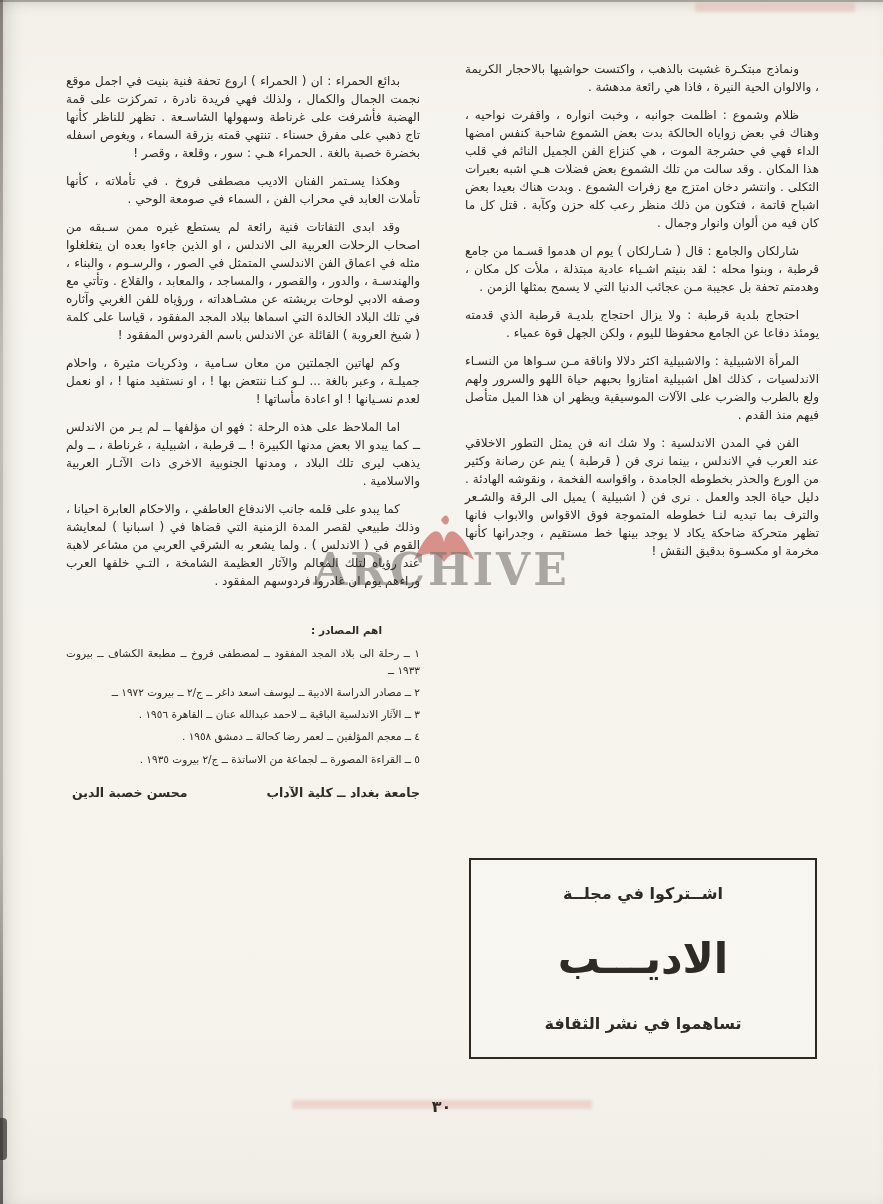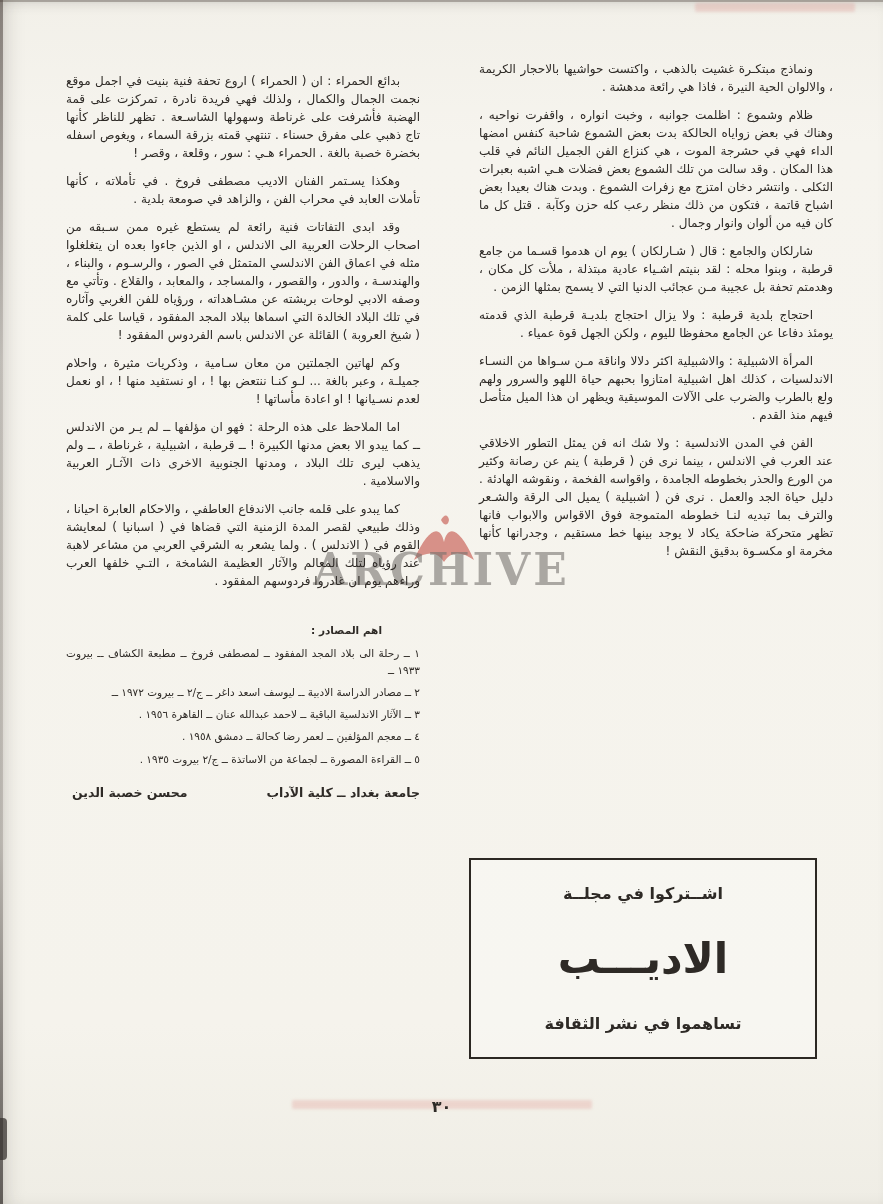--- a/index.html
+++ b/index.html
@@ -28,21 +28,21 @@
   
   .wm-logo { position: absolute; top: 512px; left: 408px; width: 74px; height: 58px; opacity: .55; pointer-events: none; }
   .wm-text {
     position: absolute; top: 544px; left: 50%; transform: translateX(-50%);
     font-family: "DejaVu Serif", serif; font-weight: bold; font-size: 44px;
     letter-spacing: 3px; color: rgba(115,112,108,.58); direction: ltr; pointer-events: none;
   }
 
   
   .col { position: absolute; width: 354px; }
-  .col-right { top: 60px; right: 50px; }
+  .col-right { top: 60px; right: 64px; }
   .col-left  { top: 72px; right: 463px; }
 
   .para {
     margin: 0 0 10px 0;
     font-size: 12px;
     line-height: 1.5;
     text-align: justify;
     text-indent: 20px;
   }
   .lead { font-weight: normal; }
@@ -106,21 +106,21 @@
     <p class="para"><strong class="lead"></strong><span>ونماذج مبتكـرة غشيت بالذهب ، واكتست حواشيها بالاحجار الكريمة ، والالوان الحية النيرة ، فاذا هي رائعة مدهشة .</span></p>
     <p class="para"><strong class="lead">ظلام وشموع : </strong><span>اظلمت جوانبه ، وخبت انواره ، واقفرت نواحيه ، وهناك في بعض زواياه الحالكة بدت بعض الشموع شاحبة كنفس امضها الداء فهي في حشرجة الموت ، هي كنزاع الفن الجميل النائم في قلب هذا المكان . وقد سالت من تلك الشموع بعض فضلات هـي اشبه بعبرات الثكلى . وانتشر دخان امتزج مع زفرات الشموع . وبدت هناك بعيدا بعض اشباح قاتمة ، فتكون من ذلك منظر رعب كله حزن وكآبة . قتل كل ما كان فيه من ألوان وانوار وجمال .</span></p>
     <p class="para"><strong class="lead">شارلكان والجامع : </strong><span>قال ( شـارلكان ) يوم ان هدموا قسـما من جامع قرطبة ، وبنوا محله : لقد بنيتم اشـياء عادية مبتذلة ، ملأت كل مكان ، وهدمتم تحفة بل عجيبة مـن عجائب الدنيا التي لا يسمح بمثلها الزمن .</span></p>
     <p class="para"><strong class="lead">احتجاج بلدية قرطبة : </strong><span>ولا يزال احتجاج بلديـة قرطبة الذي قدمته يومئذ دفاعا عن الجامع محفوظا لليوم ، ولكن الجهل قوة عمياء .</span></p>
     <p class="para"><strong class="lead">المرأة الاشبيلية : </strong><span>والاشبيلية اكثر دلالا واناقة مـن سـواها من النسـاء الاندلسيات ، كذلك اهل اشبيلية امتازوا بحبهم حياة اللهو والسرور ولهم ولع بالطرب والضرب على الآلات الموسيقية ويظهر ان هذا الميل متأصل فيهم منذ القدم .</span></p>
     <p class="para"><strong class="lead">الفن في المدن الاندلسية : </strong><span>ولا شك انه فن يمثل التطور الاخلاقي عند العرب في الاندلس ، بينما نرى فن ( قرطبة ) ينم عن رصانة وكثير من الورع والحذر بخطوطه الجامدة ، واقواسه الفخمة ، ونقوشه الهادئة . دليل حياة الجد والعمل . نرى فن ( اشبيلية ) يميل الى الرقة والشـعر والترف بما تبديه لنـا خطوطه المتموجة فوق الاقواس والابواب فانها تظهر متحركة ضاحكة يكاد لا يوجد بينها خط مستقيم ، وجدرانها كأنها مخرمة او مكسـوة بدقيق النقش !</span></p>
   </div>
 
   <div class="col col-left">
     <p class="para"><strong class="lead">بدائع الحمراء : </strong><span>ان ( الحمراء ) اروع تحفة فنية بنيت في اجمل موقع نجمت الجمال والكمال ، ولذلك فهي فريدة نادرة ، تمركزت على قمة الهضبة فأشرفت على غرناطة وسهولها الشاسـعة . تظهر للناظر كأنها تاج ذهبي على مفرق حسناء . تنتهي قمته بزرقة السماء ، ويغوص اسفله بخضرة خصبة بالغة . الحمراء هـي : سور ، وقلعة ، وقصر !</span></p>
-    <p class="para"><strong class="lead"></strong><span>وهكذا يسـتمر الفنان الاديب مصطفى فروخ . في تأملاته ، كأنها تأملات العابد في محراب الفن ، والزاهد في صومعة بلدية .</span></p>
+    <p class="para"><strong class="lead"></strong><span>وهكذا يسـتمر الفنان الاديب مصطفى فروخ . في تأملاته ، كأنها تأملات العابد في محراب الفن ، السماء في صومعة الوحي .</span></p>
     <p class="para"><strong class="lead"></strong><span>وقد ابدى التفاتات فنية رائعة لم يستطع غيره ممن سـبقه من اصحاب الرحلات العربية الى الاندلس ، او الذين جاءوا بعده ان يتغلغلوا مثله في اعماق الفن الاندلسي المتمثل في الصور ، والرسـوم ، والبناء ، والهندسـة ، والدور ، والقصور ، والمساجد ، والمعابد ، والقلاع . وتأتي مع وصفه الادبي لوحات بريشته عن مشـاهداته ، ورؤياه للفن الغربي وآثاره في تلك البلاد الخالدة التي اسماها ببلاد المجد المفقود ، قياسا على كلمة ( شيخ العروبة ) القائلة عن الاندلس باسم الفردوس المفقود !</span></p>
     <p class="para"><strong class="lead"></strong><span>وكم لهاتين الجملتين من معان سـامية ، وذكريات مثيرة ، واحلام جميلـة ، وعبر بالغة ... لـو كنـا ننتعض بها ! ، او نستفيد منها ! ، او نعمل لعدم نسـيانها ! او اعادة مأساتها !</span></p>
     <p class="para"><strong class="lead"></strong><span>اما الملاحظ على هذه الرحلة : فهو ان مؤلفها ــ لم يـر من الاندلس ــ كما يبدو الا بعض مدنها الكبيرة ! ــ قرطبة ، اشبيلية ، غرناطة ، ــ ولم يذهب ليرى تلك البلاد ، ومدنها الجنوبية الاخرى ذات الآثـار العربية والاسلامية .</span></p>
     <p class="para"><strong class="lead"></strong><span>كما يبدو على قلمه جانب الاندفاع العاطفي ، والاحكام العابرة احيانا ، وذلك طبيعي لقصر المدة الزمنية التي قضاها في ( اسبانيا ) لمعايشة القوم في ( الاندلس ) . ولما يشعر به الشرقي العربي من مشاعر لاهبة عند رؤياه لتلك المعالم والآثار العظيمة الشامخة ، التـي خلفها العرب وراءهم يوم ان غادروا فردوسهم المفقود .</span></p>
 
     <div class="sources">
       <div class="sources-heading">اهم المصادر :</div>
       <div class="src-item">١ ــ رحلة الى بلاد المجد المفقود ــ لمصطفى فروخ ــ مطبعة الكشاف ــ بيروت ١٩٣٣ ــ</div>
       <div class="src-item">٢ ــ مصادر الدراسة الادبية ــ ليوسف اسعد داغر ــ ج/٢ ــ بيروت ١٩٧٢ ــ</div>
       <div class="src-item">٣ ــ الآثار الاندلسية الباقية ــ لاحمد عبدالله عنان ــ القاهرة ١٩٥٦ .</div>

